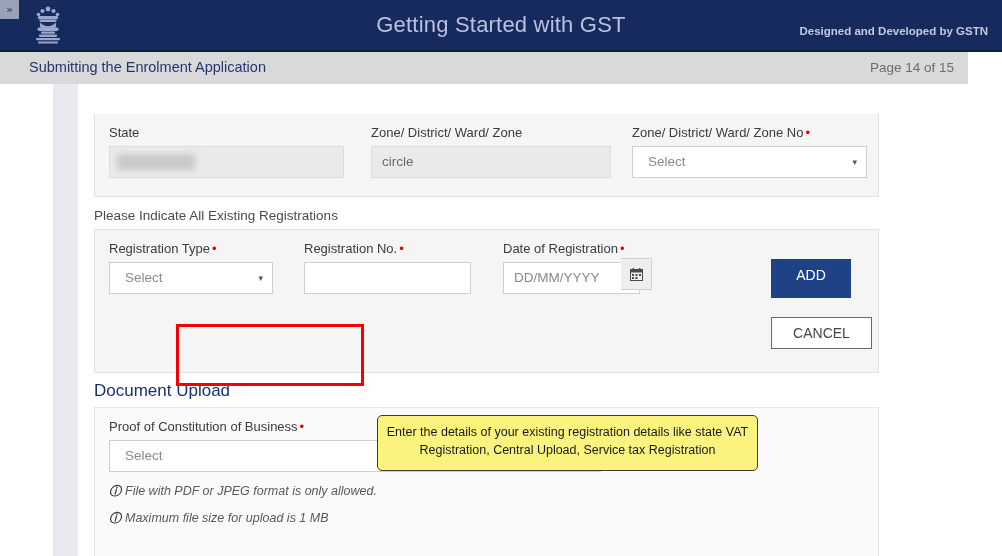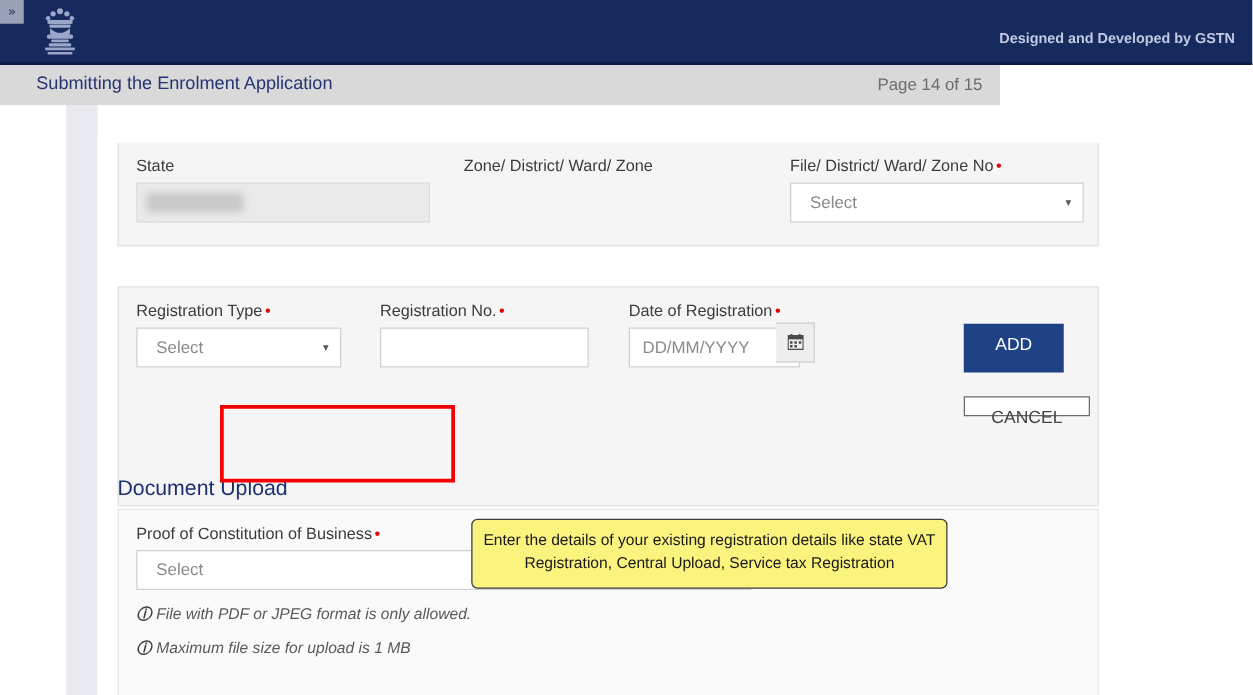--- a/index.html
+++ b/index.html
@@ -56,21 +56,21 @@
     right: 14px; top: 25px;
     font-size: 11.5px;
     color: #c3c9e2;
     font-weight: bold;
   }
 
   
   #subbar {
     position: absolute;
     left: 0; top: 52px;
-    width: 800px; height: 32px;
+    width: 968px; height: 32px;
     background: #d9d9d9;
     box-sizing: border-box;
   }
   #breadcrumb {
     position: absolute;
     left: 29px; top: 7px;
     font-size: 14.5px;
     color: #263473;
   }
   #page-indicator {
@@ -115,21 +115,21 @@
     border: 1px solid #e2e2e2;
     box-sizing: border-box;
   }
   #panel-location {
     left: 16px; top: 4px;
     width: 785px; height: 83px;
     border-top: none;
   }
   #panel-registration {
     left: 16px; top: 119px;
-    width: 785px; height: 176px;
+    width: 785px; height: 144px;
   }
   #panel-docupload {
     left: 16px; top: 297px;
     width: 785px; height: 167px;
     background: #fafafa;
     border: 1px solid #e6e6e6;
   }
 
   .field-label {
     font-size: 13px;
@@ -232,21 +232,21 @@
     left: 693px; top: 149px;
     width: 80px; height: 39px;
     background: #1f4287;
     color: #ffffff;
     line-height: 32px;
     border: none;
   }
   #btn-cancel {
     position: absolute;
     left: 693px; top: 207px;
-    width: 101px; height: 16px;
+    width: 101px; height: 32px;
     background: #ffffff;
     color: #444444;
     line-height: 30px;
     border: 1px solid #6a6a6a;
   }
 
   
   #cal-btn {
     position: absolute;
     left: 543px; top: 148px;
@@ -338,20 +338,21 @@
         <path d="M7 19.5 Q15 27 23 19.5 L23 24 Q15 30 7 24 Z"></path>
         <rect x="4.5" y="24.5" width="21" height="3.4" rx="1.4"></rect>
         <rect x="8" y="28.5" width="14" height="2.2" rx=".8"></rect>
         <rect x="6" y="31.5" width="18" height="2.6" rx="1"></rect>
         <rect x="3" y="35" width="24" height="2.2" rx="1"></rect>
         <rect x="5" y="38.5" width="20" height="2" rx=".8"></rect>
       </g>
     </svg>
   </div>
 
+  <div id="app-title">Getting Started with GST</div>
   <div id="credit">Designed and Developed by GSTN</div>
 </div>
 
 <div id="subbar">
   <div id="breadcrumb">Submitting the Enrolment Application</div>
   <div id="page-indicator">Page 14 of 15</div>
 </div>
 
 <div id="canvas">
 
@@ -360,30 +361,32 @@
   <div id="content-pane">
 
     <div class="panel" id="panel-location">
 
       <div class="field-label" style="position:absolute;left:14px;top:11px;">State</div>
       <div class="inp disabled" style="position:absolute;left:14px;top:32px;width:235px;">
         <div id="state-redaction"></div>
       </div>
 
       <div class="field-label" style="position:absolute;left:276px;top:11px;">Zone/ District/ Ward/ Zone</div>
+      <div class="inp disabled" style="position:absolute;left:276px;top:32px;width:240px;">circle</div>
 
       <div class="field-label" style="position:absolute;left:537px;top:11px;">
-        <span>File/ District/ Ward/ Zone No</span><span class="req">•</span>
+        <span>Zone/ District/ Ward/ Zone No</span><span class="req">•</span>
       </div>
       <div class="inp sel" style="position:absolute;left:537px;top:32px;width:235px;">
         <span>Select</span>
         <span class="caret">▾</span>
       </div>
     </div>
 
+    <div class="section-note" style="left:16px;top:98px;">Please Indicate All Existing Registrations</div>
 
     <div class="panel" id="panel-registration">
 
       <div class="field-label" style="position:absolute;left:14px;top:11px;">
         <span>Registration Type</span><span class="req">•</span>
       </div>
       <div class="inp sel" style="position:absolute;left:14px;top:32px;width:164px;">
         <span>Select</span>
         <span class="caret">▾</span>
       </div>

